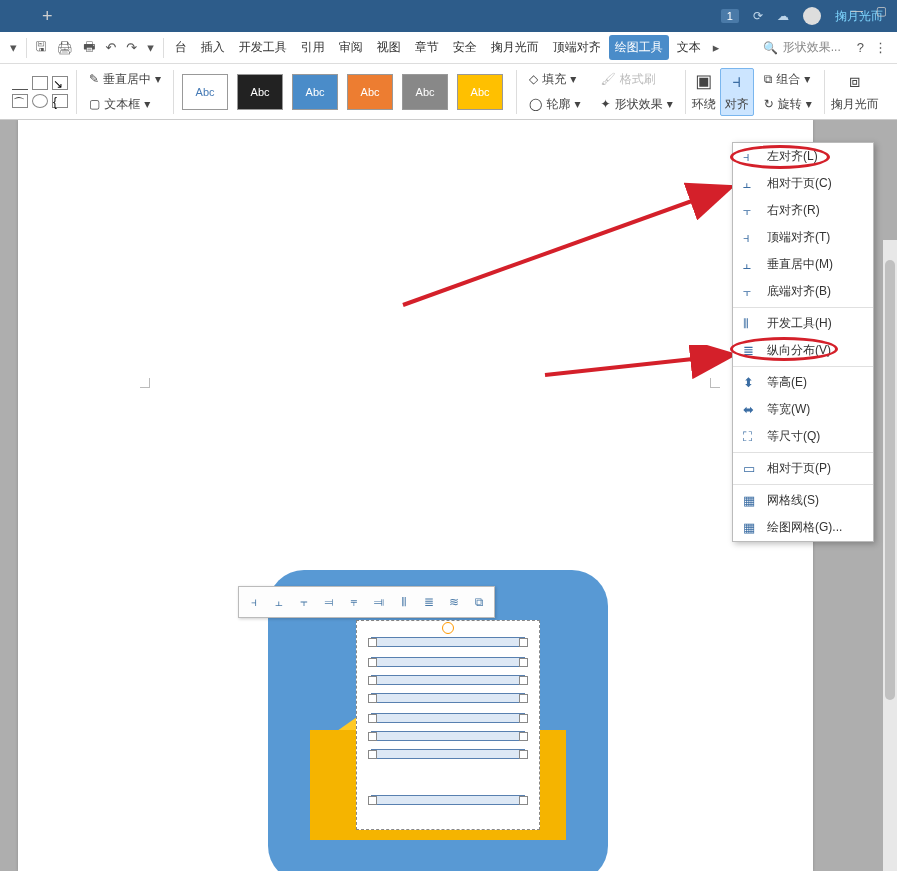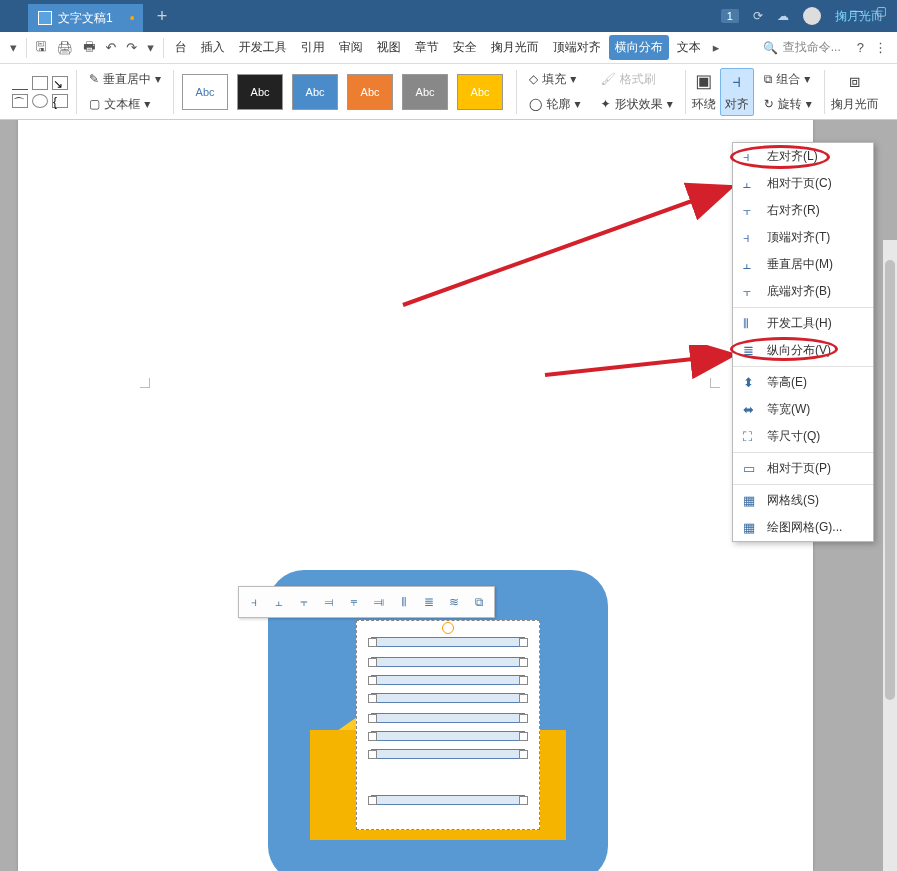--- a/index.html
+++ b/index.html
@@ -71,25 +71,20 @@
 .sb-thumb { position: absolute; top: 20px; width: 10px; left: 2px; height: 440px; background: #c0c0c0; border-radius: 5px; }
 </style>
 </head>
 <body>
 
 <div class="win-min">—</div>
 <div class="win-max">▢</div>
 
 <div class="titlebar">
   <div style="width:28px"></div>
-  <div class="tab">
-    <span class="tab-icon"></span>
-    <span>文字文稿1</span>
-    <span class="tab-close">•</span>
-  </div>
   <div class="newtab">+</div>
   <div class="titlebar-right">
     <span class="badge">1</span>
     <span class="win-icon">⟳</span>
     <span class="win-icon">☁</span>
     <span class="avatar"></span>
     <span style="color:#7dd3fc">掬月光而</span>
   </div>
 </div>
 
@@ -106,26 +101,26 @@
   <span class="mi">台</span>
   <span class="mi">插入</span>
   <span class="mi">开发工具</span>
   <span class="mi">引用</span>
   <span class="mi">审阅</span>
   <span class="mi">视图</span>
   <span class="mi">章节</span>
   <span class="mi">安全</span>
   <span class="mi">掬月光而</span>
   <span class="mi">顶端对齐</span>
-  <span class="mi active">横向分布</span>
+  <span class="mi active">绘图工具</span>
   <span class="mi">文本</span>
   <span class="mi-icon">▸</span>
   <div class="search-box">
     <span>🔍</span>
-    <span>查找命令...</span>
+    <span>形状效果...</span>
   </div>
   <span class="mi-icon" style="margin-left:10px">?</span>
   <span class="mi-icon">⋮</span>
 </div>
 
 <div class="ribbon">
   <div class="rgroup">
     <div style="display:flex;gap:4px">
       <span class="shape-sm" style="border:none;border-bottom:1px solid #555"></span>
       <span class="shape-sm"></span>

